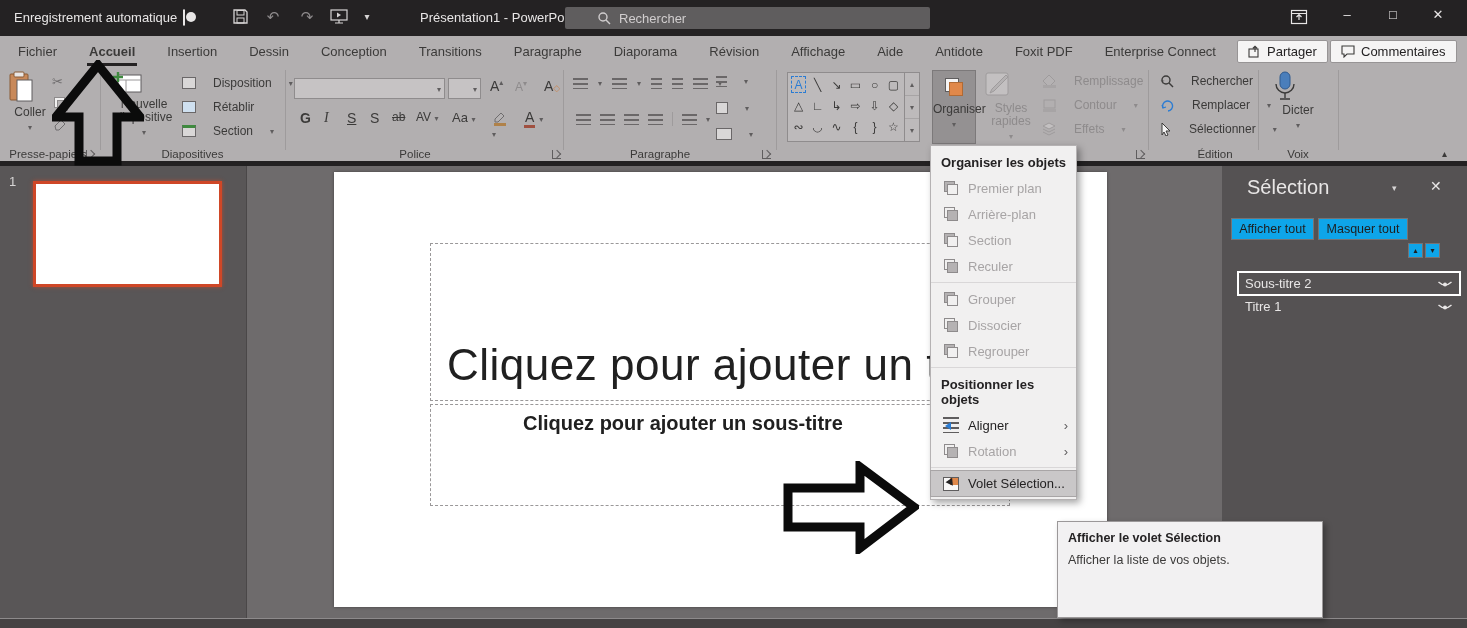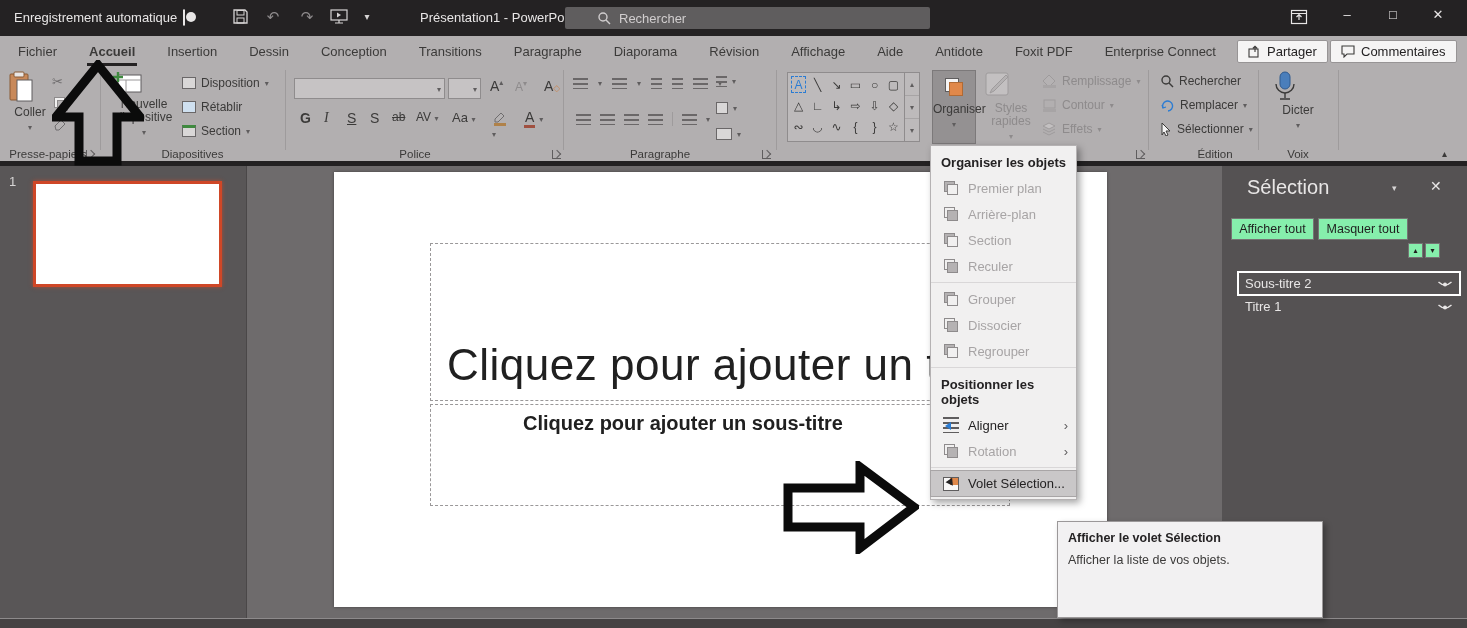--- a/index.html
+++ b/index.html
@@ -28,21 +28,21 @@
   .ribbon { position:absolute; left:0; top:66px; width:1467px; height:95px; background:#b2afb0; color:#3b3a39; font-size:12px; }
   .ribbon-strip { position:absolute; left:0; top:161px; width:1467px; height:5px; background:#232122; }
   .gsep { position:absolute; top:4px; width:1px; height:80px; background:#9e9b9c; }
   .glabel { position:absolute; top:82px; font-size:11.5px; color:#3b3a39; text-align:center; }
   .launcher { position:absolute; top:84px; width:9px; height:9px; border-left:1px solid #5f5d5e; border-bottom:1px solid #5f5d5e; }
   .launcher::after { content:""; position:absolute; right:1px; top:1px; width:5px; height:5px; border-right:1px solid #5f5d5e; border-bottom:1px solid #5f5d5e; transform:rotate(-45deg); }
   .bigbtn { position:absolute; text-align:center; }
   .bigbtn .lbl { margin-top:3px; line-height:13px; }
   .chv { font-size:8px; color:#5f5d5e; }
   .dis, .dis * { color:#8e8b8c !important; }
-  .smallrow { position:absolute; display:flex; align-items:center; gap:5px; white-space:nowrap; }
+  .smallrow { position:absolute; display:flex; align-items:center; gap:17px; white-space:nowrap; }
   .ic14 { width:14px; height:12px; border:1px solid #6a6768; background:#d9d7d7; position:relative; flex:none; }
   .bars { width:15px; height:11px; background:repeating-linear-gradient(#6a6768 0 2px, transparent 2px 5px); flex:none; }
   .bars.sm { width:11px; }
   .combo { position:absolute; height:21px; background:#c6c3c4; border:1px solid #8f8c8d; }
   .combo .chv { position:absolute; right:3px; top:6px; }
   .fbtn { font-size:14px; color:#3b3a39; padding:0 4px; }
   .gallery { position:absolute; left:787px; top:6px; width:118px; height:70px; background:#bdbabb; border:1px solid #8f8c8d; }
   .gcell { width:19px; height:21px; display:inline-flex; align-items:center; justify-content:center; font-size:12px; color:#3b3a39; }
   .gscroll { position:absolute; left:905px; top:6px; width:15px; height:70px; background:#bdbabb; border:1px solid #8f8c8d; border-left:none; display:flex; flex-direction:column; }
   .gscroll div { flex:1; display:flex; align-items:center; justify-content:center; font-size:8px; color:#5f5d5e; border-bottom:1px solid #a7a4a5; }
@@ -79,21 +79,21 @@
   .thumbs { position:absolute; left:0; top:166px; width:247px; height:452px; background:#595657; border-right:1px solid #4a4748; color:#d6d4d4; }
   .thumb { position:absolute; left:33px; top:15px; width:189px; height:106px; background:#fff; border:3px solid #cf4727; box-shadow:0 0 4px rgba(207,71,39,.7); }
   .canvas { position:absolute; left:248px; top:166px; width:974px; height:452px; background:#6e6b6c; }
   .slide { position:absolute; left:334px; top:172px; width:773px; height:435px; background:#ffffff; box-shadow:0 0 3px rgba(0,0,0,.4); }
   .ph { position:absolute; border:1px dashed #9a9899; }
   .slide-title-text { position:absolute; left:113px; top:168px; font-size:44px; font-weight:300; color:#202020; white-space:nowrap; letter-spacing:.5px; }
   .slide-sub-text { position:absolute; left:96px; top:240px; width:506px; text-align:center; font-size:20px; color:#202020;font-weight:bold; }
 
   
   .selpane { position:absolute; left:1222px; top:166px; width:245px; height:452px; background:#555253; color:#e8e6e6; font-size:13px; }
-  .sp-btn { position:absolute; height:22px; background:#86efac; border:1px solid #767374; color:#1f1e1e; font-size:12.5px; display:flex; align-items:center; justify-content:center; }
+  .sp-btn { position:absolute; height:22px; background:#0ea5e9; border:1px solid #767374; color:#1f1e1e; font-size:12.5px; display:flex; align-items:center; justify-content:center; }
   .sp-row { position:absolute; left:17px; right:8px; height:21px; display:flex; align-items:center; justify-content:space-between; padding:0 6px; }
   .sp-row.sel { outline:2px solid #ffffff; }
 
   .statusbar { position:absolute; left:0; top:618px; width:1467px; height:10px; background:#454243; border-top:1px solid #8d8a8b; }
 
   .note-arrow { position:absolute; z-index:40; }
   svg { display:block; }
 </style>
 </head>
 <body>

